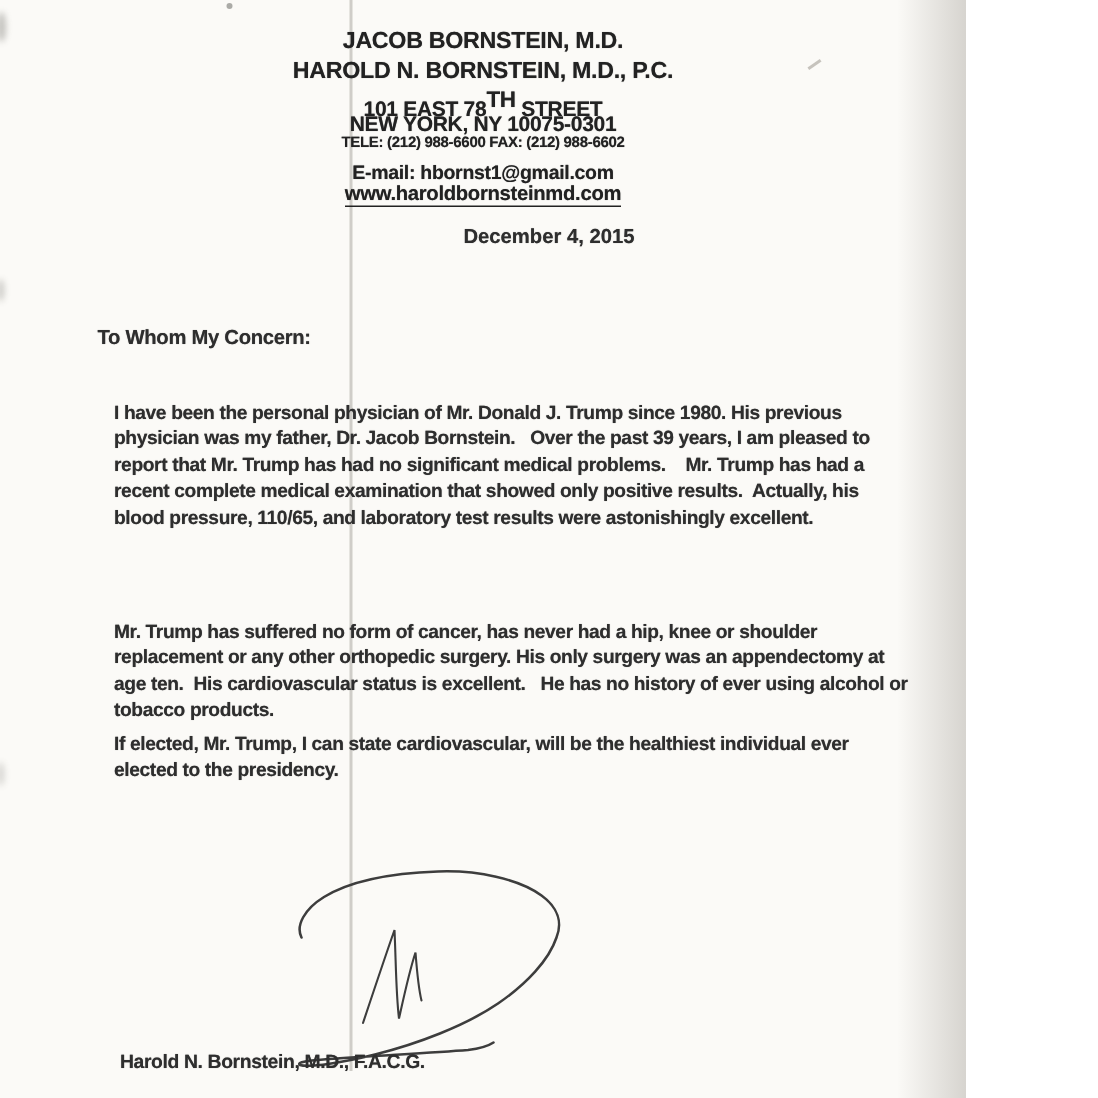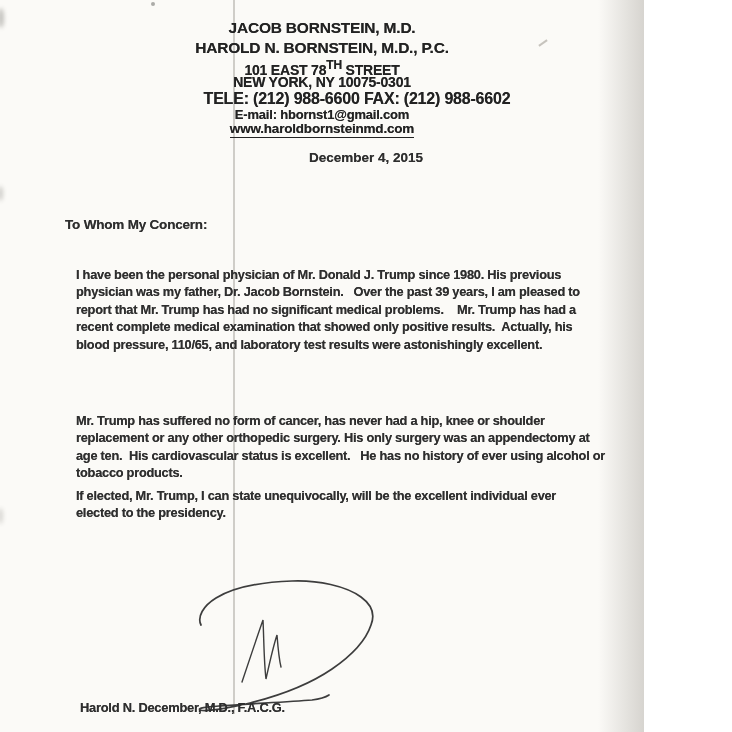--- a/index.html
+++ b/index.html
@@ -20,29 +20,29 @@
     text-align: center;
     color: #222222;
     letter-spacing: -0.2px;
     text-shadow: 0 0 0.5px rgba(40,40,40,0.7);
     white-space: nowrap;
   }
   .lh-1 { top: 19px;  font-size: 15.5px; }
   .lh-2 { top: 39px;  font-size: 15.5px; }
   .lh-3 { top: 58px;  font-size: 14px; }
   .lh-4 { top: 74px;  font-size: 14px; }
-  .lh-5 { top: 90px;  font-size: 16px; padding-left: 35px; }
+  .lh-5 { top: 90px;  font-size: 10px; }
   .lh-6 { top: 107px; font-size: 13px; }
   .lh-7 { top: 121px; font-size: 13.5px; }
   .lh-7 .site {
     display: inline-block;
     border-bottom: 1.5px solid #222222;
     padding-bottom: 1px;
   }
-  sup.ord { font-size: 12px; vertical-align: 6px; }
+  sup.ord { font-size: 15px; vertical-align: 6px; }
   .date-line {
     position: absolute;
     top: 150px; left: 0; width: 100%;
     text-align: center;
     font-size: 13.5px;
     text-shadow: 0 0 0.5px rgba(40,40,40,0.7);
     margin-left: 44px;
   }
   .salutation {
     position: absolute;
@@ -145,21 +145,21 @@
 
   <div class="para p1">I have been the personal physician of Mr. Donald J. Trump since 1980. His previous
 physician was my father, Dr. Jacob Bornstein.   Over the past 39 years, I am pleased to
 report that Mr. Trump has had no significant medical problems.    Mr. Trump has had a
 recent complete medical examination that showed only positive results.  Actually, his
 blood pressure, 110/65, and laboratory test results were astonishingly excellent.</div>
   <div class="para p3">Mr. Trump has suffered no form of cancer, has never had a hip, knee or shoulder
 replacement or any other orthopedic surgery. His only surgery was an appendectomy at
 age ten.  His cardiovascular status is excellent.   He has no history of ever using alcohol or
 tobacco products.</div>
-  <div class="para p4">If elected, Mr. Trump, I can state unequivocally, will be the excellent individual ever
+  <div class="para p4">If elected, Mr. Trump, I can state cardiovascular, will be the healthiest individual ever
 elected to the presidency.</div>
 
   <svg class="sig-svg" viewBox="0 0 732 732" xmlns="http://www.w3.org/2000/svg">
     <path d="M 201 625
              C 197 617, 203 606, 216 598
              C 234 587, 263 582, 292 581
              C 318 580, 346 586, 361 597
              C 372 605, 375 615, 371 625
              C 366 640, 351 656, 332 669
              C 310 684, 278 696, 250 703
@@ -168,18 +168,18 @@
              C 246 704, 286 702, 312 700
              C 320 699, 326 697, 329 695" fill="none" stroke="#3d3d3d" stroke-width="1.7" stroke-linecap="round"></path>
     <path d="M 242 682
              C 249 661, 257 637, 263 620
              C 264 642, 264 663, 266 679
              C 270 661, 273 647, 277 635
              C 278 648, 279 659, 281 667" fill="none" stroke="#3d3d3d" stroke-width="1.4" stroke-linecap="round"></path>
   </svg>
 
   <div class="sig-block">
-    <div>Harold N. December, M.D., F.A.C.G.</div>
+    <div>Harold N. Bornstein, M.D., F.A.C.G.</div>
     
     
   </div>
 
 </div>
 
 </body></html>

